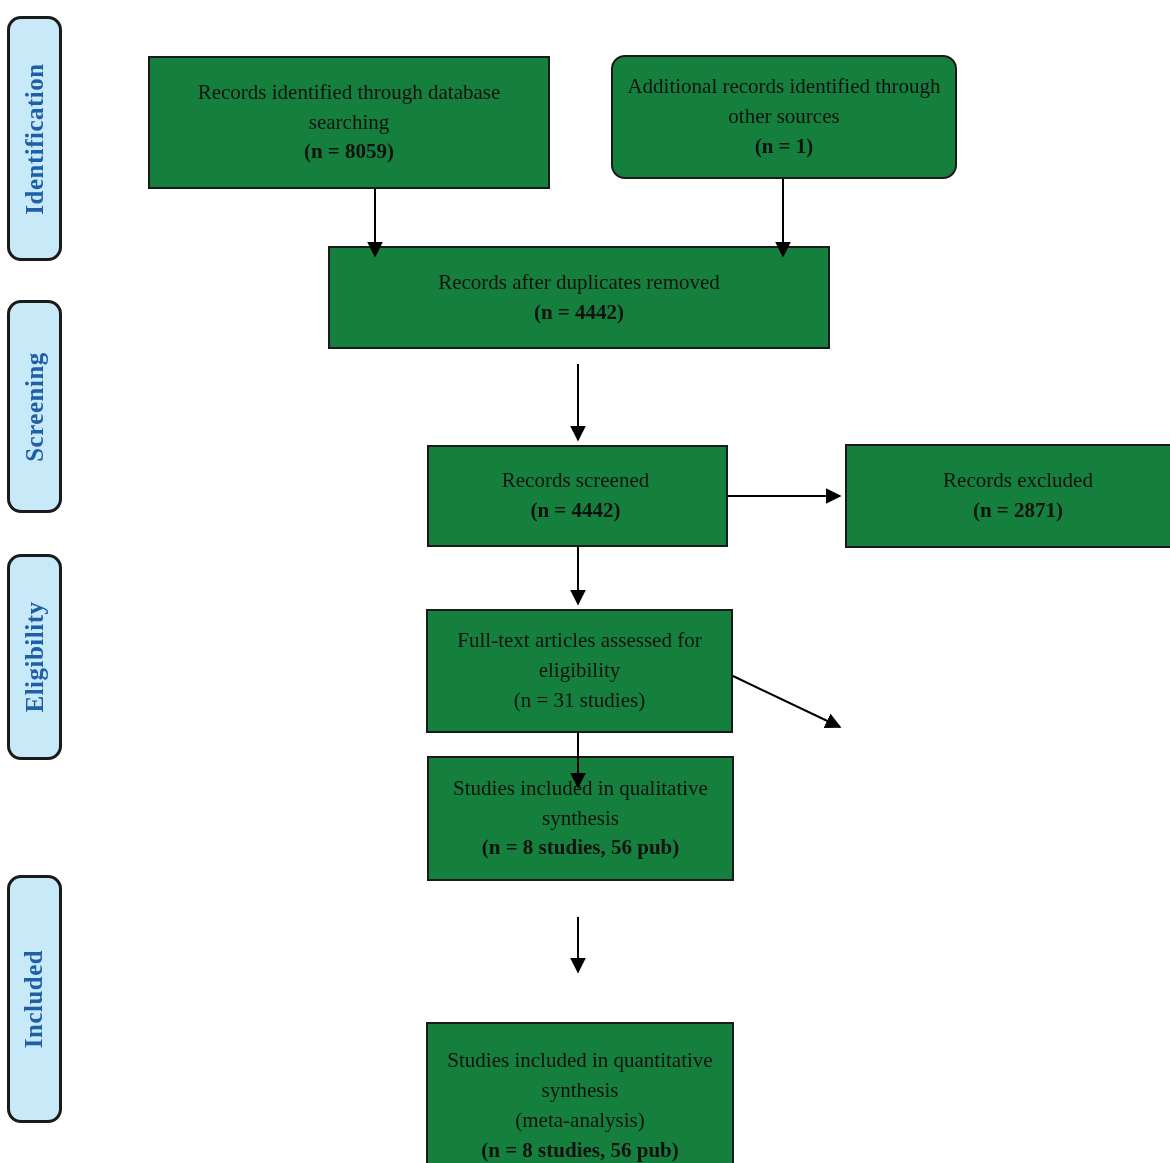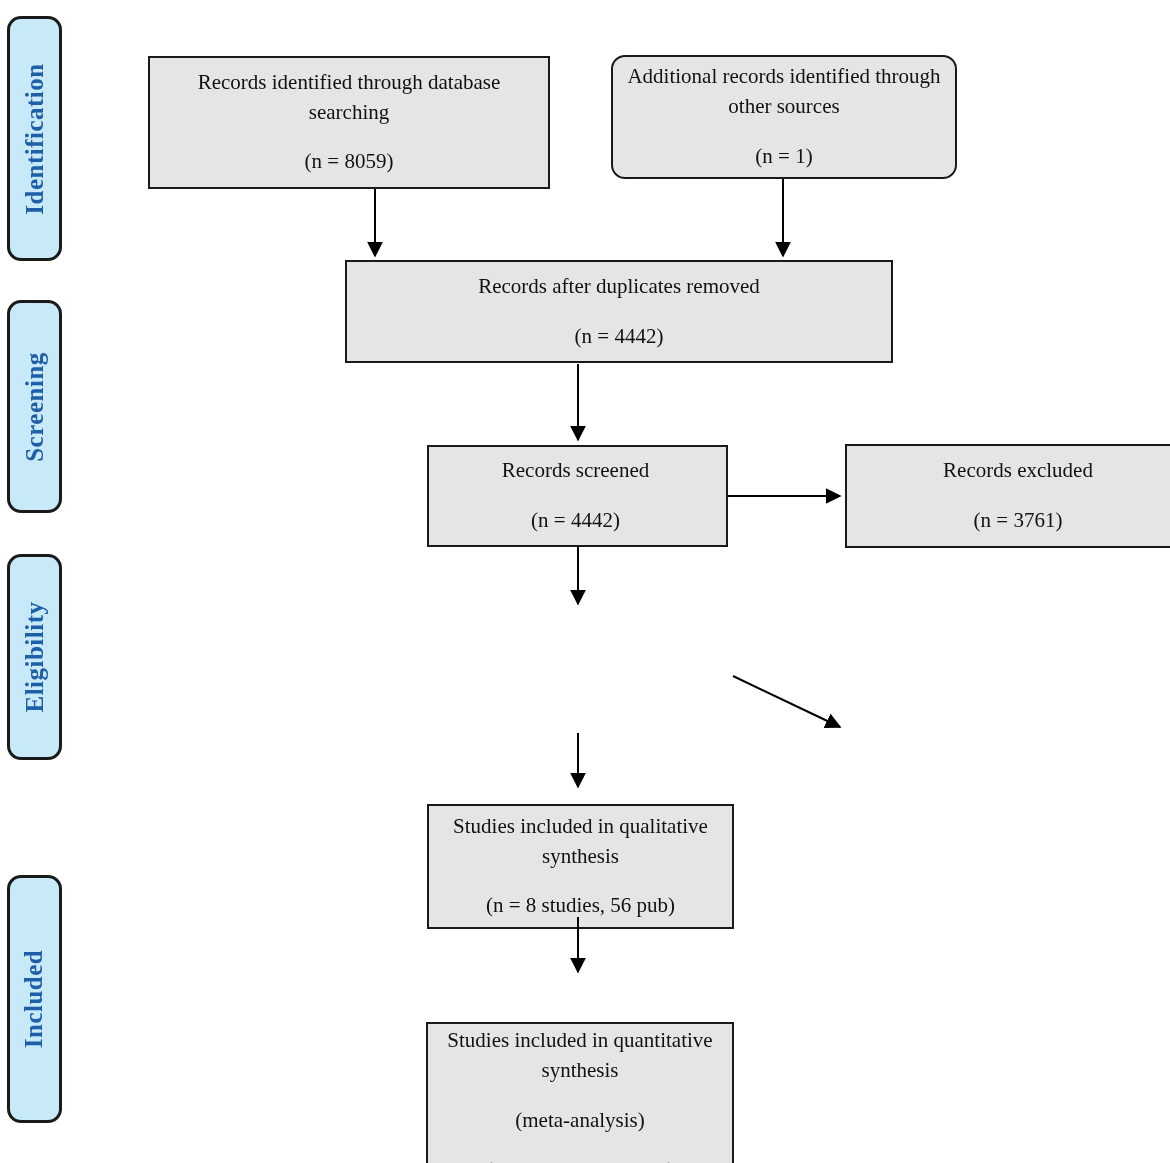--- a/index.html
+++ b/index.html
@@ -38,47 +38,46 @@
     color: var(--stage-text, #1e5fa8);
   }
   #stage-identification { top: 16px;  height: 245px; }
   #stage-screening      { top: 300px; height: 213px; }
   #stage-eligibility    { top: 554px; height: 206px; }
   #stage-included       { top: 875px; height: 248px; }
 
   
   .fbox {
     position: absolute;
-    background: #e5e5e5;
+    background: #15803d;
     border: 2px solid #1a1a1a;
     box-sizing: border-box;
     display: flex;
     flex-direction: column;
     align-items: center;
     justify-content: center;
     text-align: center;
     font-size: 21px;
     line-height: 1.42;
     padding: 6px 14px;
-    gap: 20px;
   }
-  .fbox .n-bold { font-weight: normal; }
+  .fbox .n-bold { font-weight: bold; }
   #box-identified        { left: 148px; top: 56px;  width: 402px; height: 133px; }
   #box-additional        { left: 611px; top: 55px;  width: 346px; height: 124px; border-radius: 14px; }
-  #box-duplicates        { left: 328px; top: 260px; width: 548px; height: 103px; margin-left: 17px; }
+  #box-duplicates        { left: 328px; top: 246px; width: 502px; height: 103px; }
   #box-screened          { left: 427px; top: 445px; width: 301px; height: 102px; padding-left: 10px; }
   #box-excluded          { left: 845px; top: 444px; width: 346px; height: 104px; }
   #box-fulltext          { left: 426px; top: 609px; width: 307px; height: 124px; }
   #box-fulltext-excluded {
     left: 845px; top: 608px; width: 312px; height: 252px;
     justify-content: flex-start;
     padding-top: 22px;
   }
   #box-fulltext-excluded .reason { margin-top: 19px; }
-  #box-qualitative       { left: 427px; top: 804px; width: 307px; height: 125px; }
+  #box-qualitative       { left: 427px; top: 756px; width: 307px; height: 125px; }
   #box-quantitative      { left: 426px; top: 1022px; width: 308px; height: 168px; }
 
   
   #arrow-layer {
     position: absolute;
     left: 0; top: 0;
     width: 1170px;
     height: 1163px;
     pointer-events: none;
   }
@@ -117,23 +116,27 @@
     <div class="n-bold">(n = 4442)</div>
   </div>
 
   <div class="fbox" id="box-screened">
     <div>Records screened</div>
     <div class="n-bold">(n = 4442)</div>
   </div>
 
   <div class="fbox" id="box-excluded">
     <div>Records excluded</div>
-    <div class="n-bold">(n = 3761)</div>
+    <div class="n-bold">(n = 2871)</div>
   </div>
 
+  <div class="fbox" id="box-fulltext">
+    <div>Full-text articles assessed for eligibility</div>
+    <div>(n = 31 studies)</div>
+  </div>
 
 
   <div class="fbox" id="box-qualitative">
     <div>Studies included in qualitative synthesis</div>
     <div class="n-bold">(n = 8 studies, 56 pub)</div>
   </div>
 
   <div class="fbox" id="box-quantitative">
     <div>Studies included in quantitative synthesis</div>
     <div>(meta-analysis)</div>

